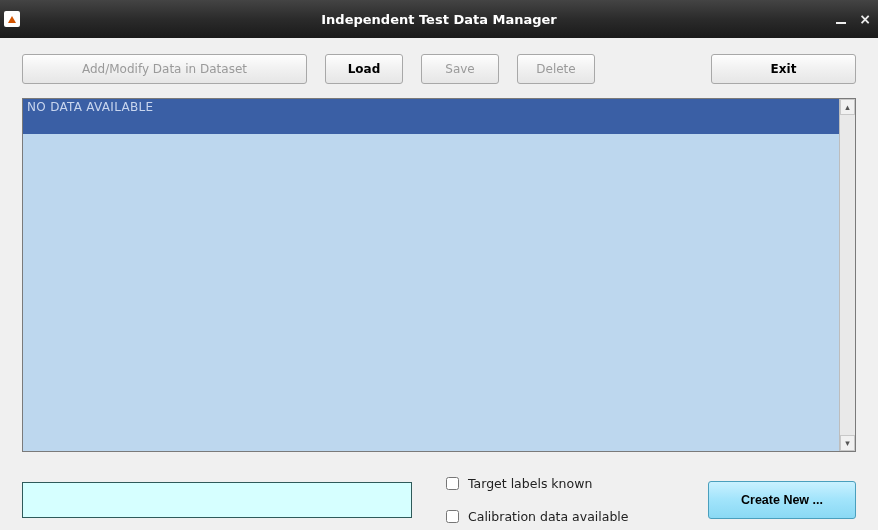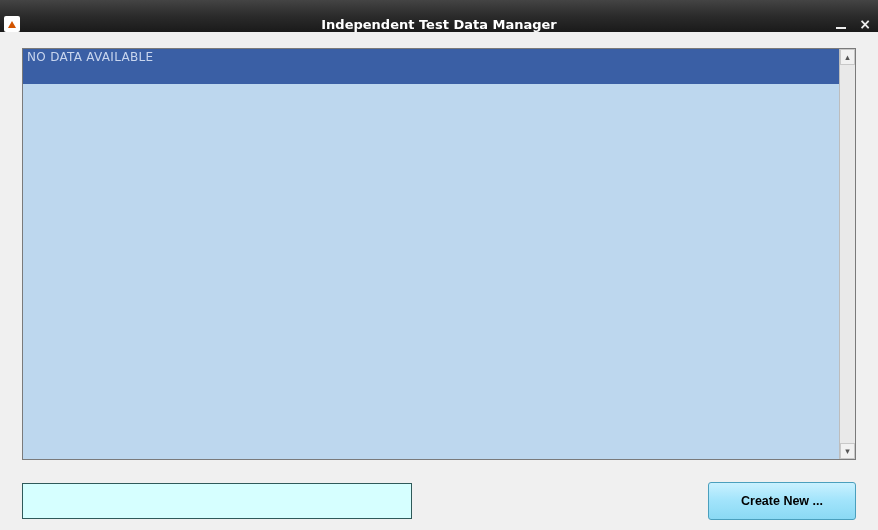--- a/index.html
+++ b/index.html
@@ -1,24 +1,24 @@
 <!DOCTYPE html>
 <html><head>
 <meta charset="utf-8">
 <style>
   * { box-sizing: border-box; }
   html, body { margin: 0; padding: 0; font-family: "Segoe UI", "DejaVu Sans", Tahoma, sans-serif; }
   body { width: 878px; height: 530px; background: #f0f0f0; }
 
   
   .titlebar {
-    height: 32px;
+    height: 38px;
     background: linear-gradient(to bottom, #444 0%, #2b2b2b 50%, #1a1a1a 100%);
     display: flex;
-    align-items: flex-end;
+    align-items: center;
     padding: 0 4px;
     position: relative;
   }
   .titlebar .app-icon {
     width: 16px; height: 16px;
     background: #fff;
     border-radius: 2px;
     display: flex;
     align-items: center;
     justify-content: center;
@@ -203,30 +203,47 @@
     </div>
   <div class="title">Independent Test Data Manager</div>
   <div class="window-controls">
     <div class="ctrl min" title="Minimize"></div>
     <div class="ctrl close" title="Close">×</div>
   </div>
 </div>
 
 <div class="content">
 
+  <div class="toolbar">
+    <button class="btn btn-addmod disabled" disabled="">Add/Modify Data in Dataset</button>
+    <button class="btn btn-sm enabled">Load</button>
+    <button class="btn btn-sm disabled" disabled="">Save</button>
+    <button class="btn btn-sm disabled" disabled="">Delete</button>
+    <button class="btn btn-exit enabled">Exit</button>
+  </div>
 
   <div class="list-container">
     <div class="list-body">
       <div class="list-item">NO DATA AVAILABLE</div>
     </div>
     <div class="vscroll">
       <div class="arrow">▴</div>
       <div class="track"></div>
       <div class="arrow">▾</div>
     </div>
   </div>
 
   <div class="bottom">
     <input type="text" class="name-field" value="" style="">
+    <div class="check-col">
+      <label class="check-row">
+        <input type="checkbox" style="">
+        <span>Target labels known</span>
+      </label>
+      <label class="check-row">
+        <input type="checkbox" style="">
+        <span>Calibration data available</span>
+      </label>
+    </div>
     <button class="btn-create">Create New ...</button>
   </div>
 
 </div>
 
 </body></html>

